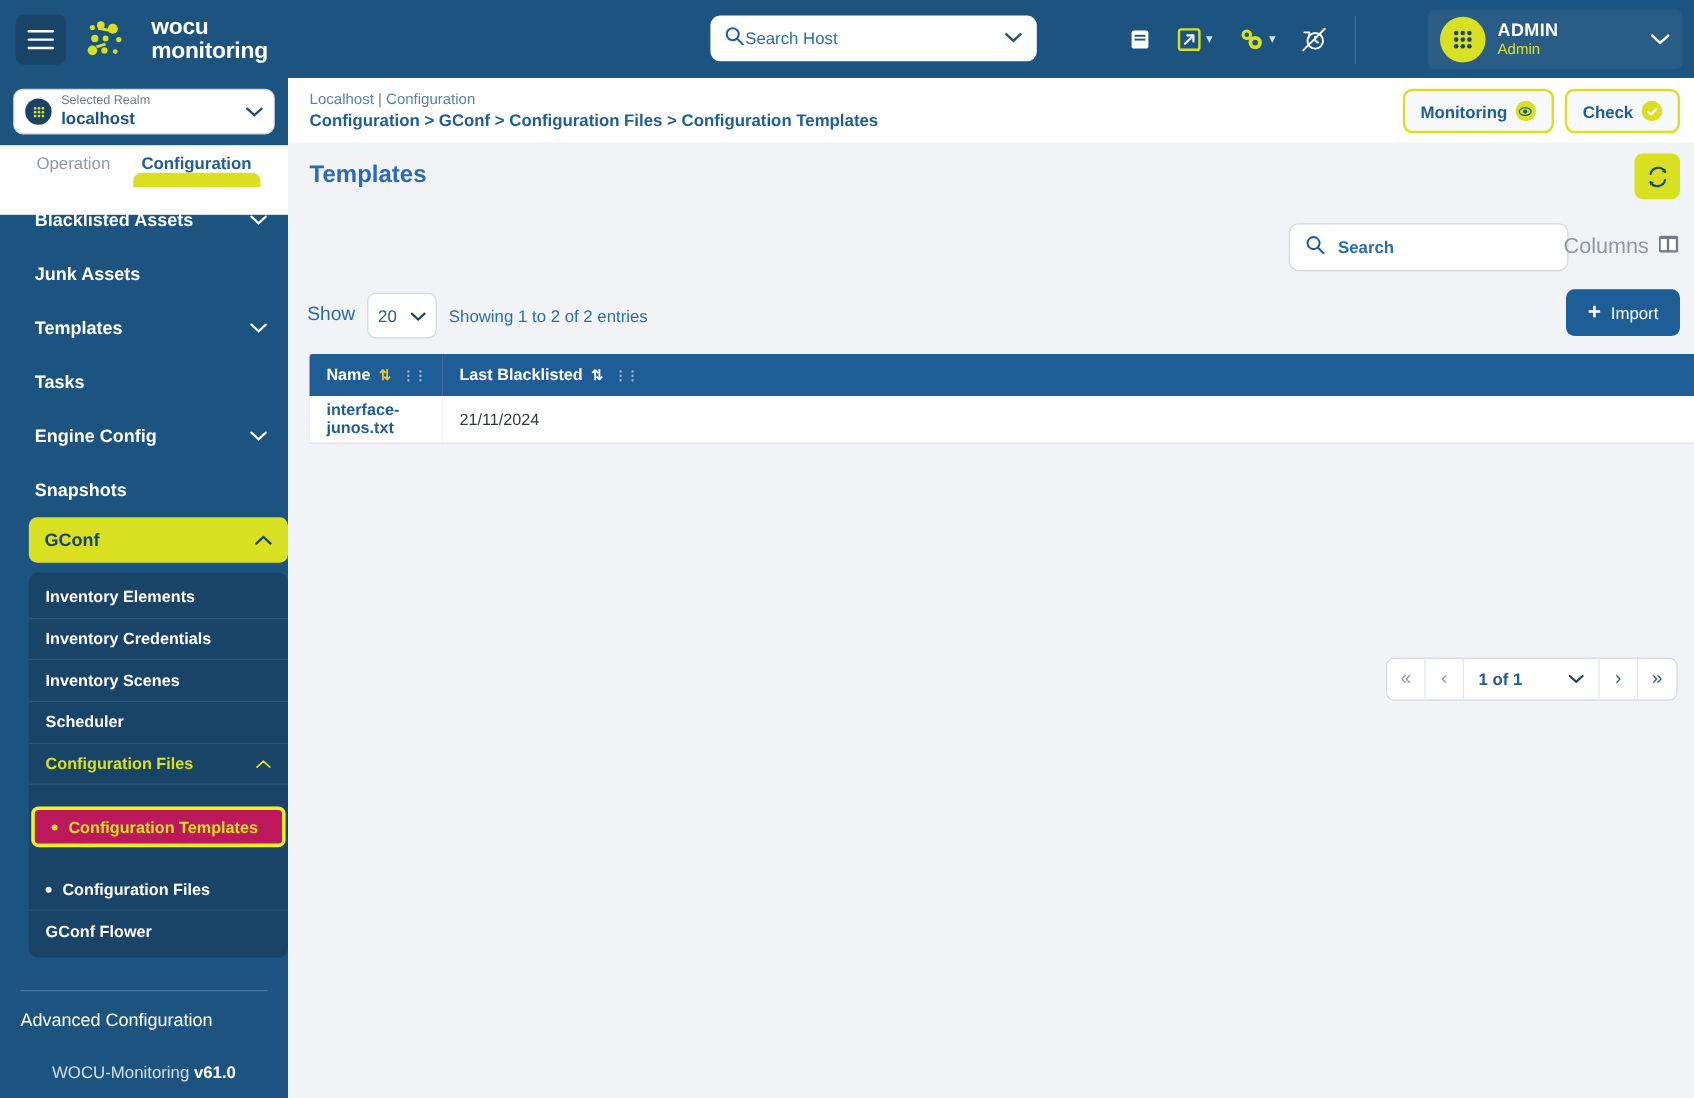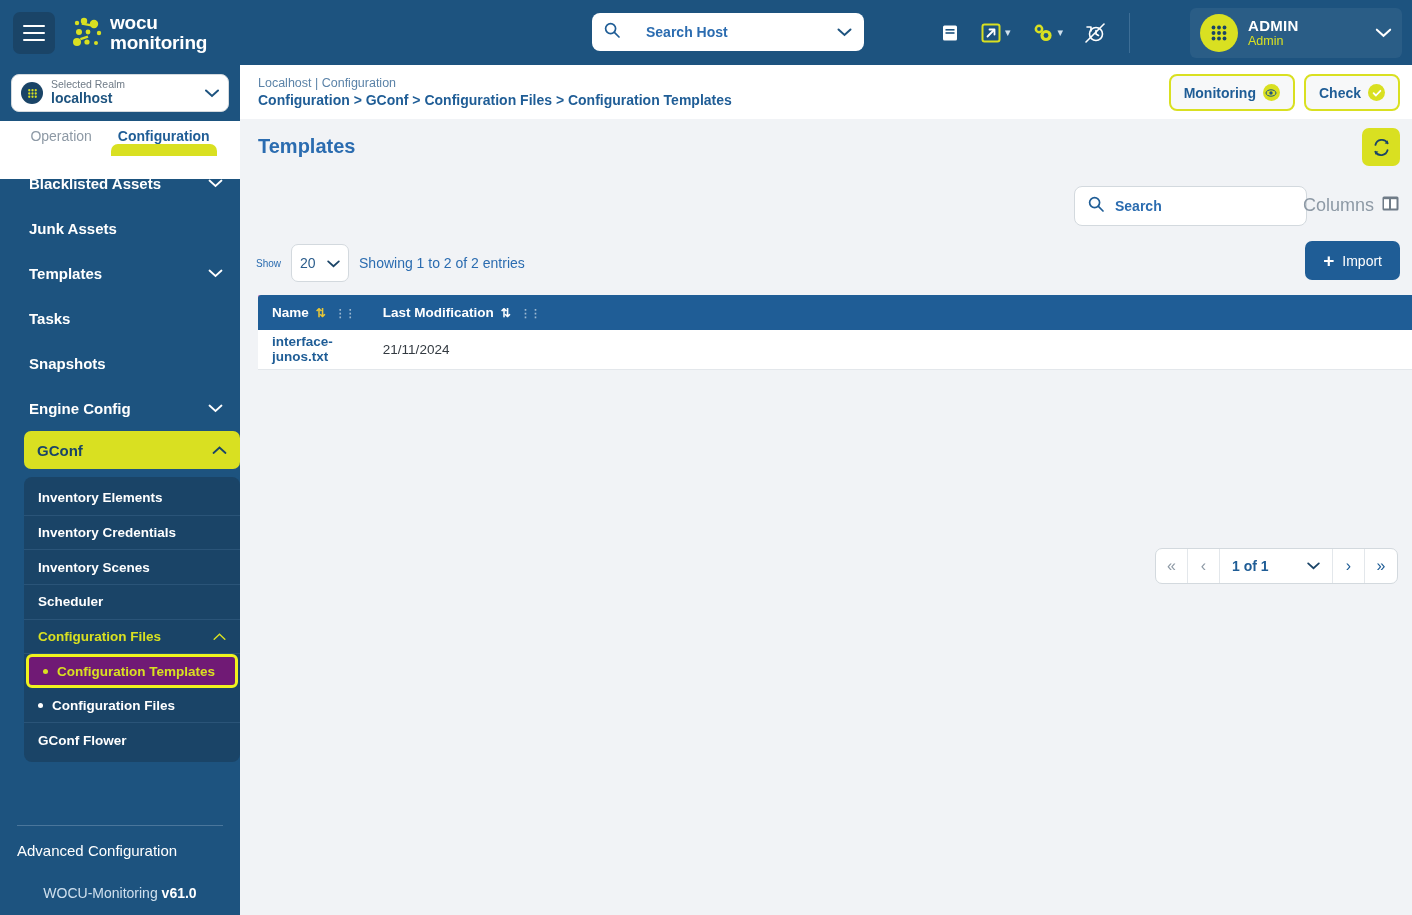--- a/index.html
+++ b/index.html
@@ -18,32 +18,32 @@
     display: flex; align-items: center;
   }
   .burger {
     width: 42px; height: 42px; margin-left: 13px;
     background: #1a4467; border-radius: 7px;
     display: flex; flex-direction: column; align-items: center; justify-content: center;
     gap: 5px; cursor: pointer;
   }
   .burger span { display:block; width: 22px; height: 2px; background: #ffffff; border-radius:1px; }
 
-  .brand { display:flex; align-items:center; margin-left: 17px; gap: 4px; }
+  .brand { display:flex; align-items:center; margin-left: 17px; gap: 20px; }
   .brand-mark { width: 34px; height: 32px; }
   .brand-text { line-height: 1.03; }
   .brand-text .l1 { color:#ffffff; font-size: 19px; font-weight: 700; letter-spacing:-0.2px;}
   .brand-text .l2 { color:#ffffff; font-size: 19px; font-weight: 700; letter-spacing:-0.2px;}
 
   .host-search {
     position:absolute; left: 592px; top: 13px; width: 272px; height: 38px;
     background:#ffffff; border-radius: 8px; display:flex; align-items:center;
     padding: 0 12px; cursor:text;
   }
-  .host-search .ph { color:#2b6cb0; font-weight:700; font-size: 14px; margin-left: 26px; flex:1; }
+  .host-search .ph { color:#2b6cb0; font-weight:400; font-size: 14px; margin-left: 1px; flex:1; }
   .host-search .chev { color:#1d537f; }
 
   .top-icons {
     position:absolute; left: 930px; top: 0; height:65px;
     display:flex; align-items:center; gap: 0px;
   }
   .ticon { height:65px; display:flex; align-items:center; padding: 0 10px; cursor:pointer; }
   .caret-sm { color:#cfe0ee; font-size: 11px; margin-left: 3px; }
   .topdiv { width:1px; height: 40px; background:#3d6e96; margin: 0 12px; }
 
@@ -130,21 +130,21 @@
     color:#ffffff; font-size: 13.5px; font-weight:700; cursor:pointer;
     border-bottom: 1px solid #2a5478;
   }
   .subitem:last-child { border-bottom: none; }
   .subitem .lbl { flex:1; }
   .subitem .chev { color:#d9e021; font-size:12px; }
   .subitem.yellow { color:#d9e021; }
   .subitem.leaf { padding-left: 14px; }
   .subitem .bullet { width: 5px; height:5px; border-radius:50%; background:#ffffff; margin-right: 9px; flex:0 0 auto;}
   .subitem.sel { border: 3px solid #f0f31e; border-radius: 6px; height: 34px;
-                 margin: 0 2px; background:#701a75; }
+                 margin: 18px 2px; background:#be185d; }
   .subitem.sel .bullet { background:#d9e021; }
   .subitem.sel .lbl { color:#d9e021; }
 
   .sidebar-foot { position:absolute; left:0; bottom: 0; width: 240px; }
   .foot-rule { height:1px; background:#4a769b; margin: 0 17px 16px 17px; }
   .foot-adv { color:#ffffff; font-size: 15px; font-weight:400; padding: 0 17px; }
   .foot-ver { color:#cfe0ee; font-size: 14px; text-align:center; padding: 26px 0 14px 0; }
   .foot-ver b { color:#ffffff; }
 
   
@@ -164,21 +164,21 @@
     background:#ffffff; border:1px solid #d3d9de; border-radius: 8px;
     display:flex; align-items:center; padding: 0 13px; cursor:text;
   }
   .tbl-search .ph { color:#2b6cb0; font-weight:700; font-size: 14px; margin-left: 11px; }
   .columns-btn {
     position:absolute; right: 13px; top: 76px; display:flex; align-items:center; gap: 8px;
     color:#8d99a5; font-size: 18px; cursor:pointer;
   }
 
   .showrow { position:absolute; left: 16px; top: 125px; display:flex; align-items:center; gap: 10px; }
-  .showrow .lb { color:#2b6cb0; font-size: 10px; }
+  .showrow .lb { color:#2b6cb0; font-size: 16px; }
   .lenselect {
     width: 58px; height: 38px; background:#ffffff; border:1px solid #d3d9de; border-radius: 7px;
     display:flex; align-items:center; justify-content:space-between; padding: 0 8px;
     color:#2b5d8c; font-size: 14px; cursor:pointer;
   }
   .entries { color:#2b6cb0; font-size: 14px; }
 
   .import-btn {
     position:absolute; right: 12px; top: 122px; height: 39px; background:#1f5d96;
     border-radius: 7px; display:flex; align-items:center; gap: 8px; padding: 0 18px;
@@ -287,29 +287,29 @@
         <span class="chev">
           <svg width="15" height="9" viewBox="0 0 14 9">
               <path d="M1 1.5 L7 7 L13 1.5" stroke="#ffffff" stroke-width="1.8" fill="none" stroke-linecap="round"></path>
             </svg>
         </span>
       </div>
       <div class="navitem">
         <span class="lbl">Tasks</span>
       </div>
       <div class="navitem">
-        <span class="lbl">Snapshots</span>
-      </div>
-      <div class="navitem">
         <span class="lbl">Engine Config</span>
         <span class="chev">
           <svg width="15" height="9" viewBox="0 0 14 9">
               <path d="M1 1.5 L7 7 L13 1.5" stroke="#ffffff" stroke-width="1.8" fill="none" stroke-linecap="round"></path>
             </svg>
         </span>
+      </div>
+      <div class="navitem">
+        <span class="lbl">Snapshots</span>
       </div>
       <div class="navitem gconf">
         <span class="lbl">GConf</span>
         <span class="chev">
           <svg width="15" height="9" viewBox="0 0 14 9">
               <path d="M1 7 L7 1.5 L13 7" stroke="#1a4467" stroke-width="1.8" fill="none" stroke-linecap="round"></path>
             </svg>
         </span>
       </div>
 
@@ -546,21 +546,21 @@
       <span>Import</span>
     </div>
 
     <table class="grid">
       <thead>
         <tr>
           <th style="width:50px">
             <span>Name</span><span class="sortico on">⇅</span><span class="grip">⋮⋮</span>
           </th>
           <th>
-            <span>Last Modification</span><span class="sortico">⇅</span><span class="grip">⋮⋮</span>
+            <span>Last Blacklisted</span><span class="sortico">⇅</span><span class="grip">⋮⋮</span>
           </th>
           <th class="actions" style="width:110px">
             <span>Actions</span>
           </th>
         </tr>
       </thead>
       <tbody>
         <tr>
           <td class="nm">
             <a>interface-junos.txt</a>

